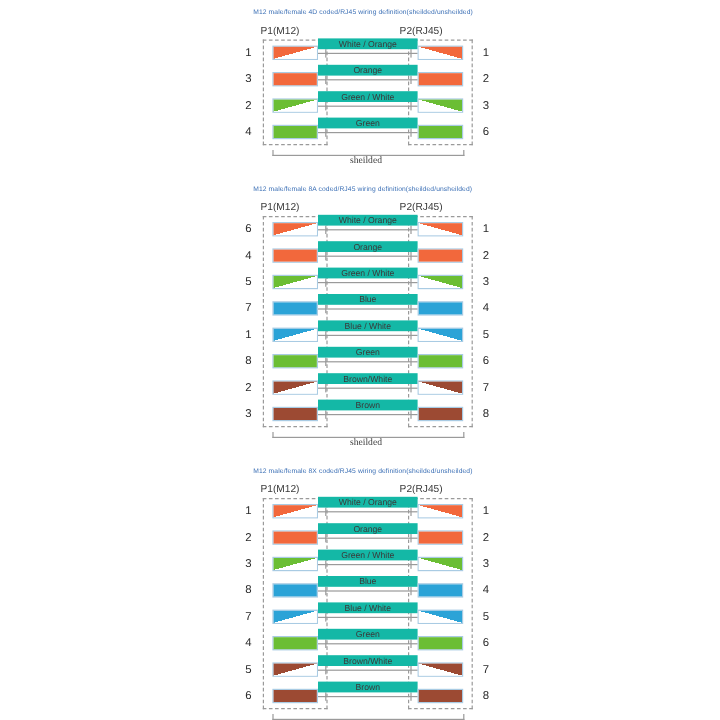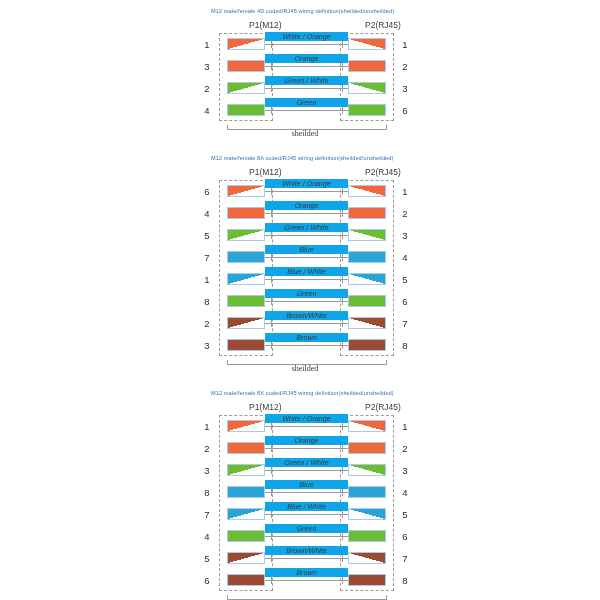--- a/index.html
+++ b/index.html
@@ -38,21 +38,20 @@
     position: relative;
     height: 13px;
     margin-left: 205px;
     width: 200px;
   }
   .port-label {
     position: absolute;
     font-size: 8.5px;
     color: #3a3a3a;
     white-space: nowrap;
-    margin-left: 32px;
   }
   .port-label.p1 { left: 12px; }
   .port-label.p2 { left: 128px; }
 
   
   .wiring {
     position: relative;
     margin-left: 205px;
     width: 200px;
   }
@@ -126,24 +125,23 @@
 
   .wire-label {
     position: absolute;
     left: 60px;
     width: 83px;
     top: 50%;
     margin-top: -12px;
     text-align: center;
     font-size: 7.2px;
     color: #3a3a3a;
-    background: #0ea5e9;
+    background: #14b8a6;
     white-space: nowrap;
     line-height: 9px;
-    font-style: italic;
   }
 
   
   .shield {
     position: relative;
     margin-left: 205px;
     width: 200px;
     height: 20px;
     font-family: Liberation Serif, serif;
   }

